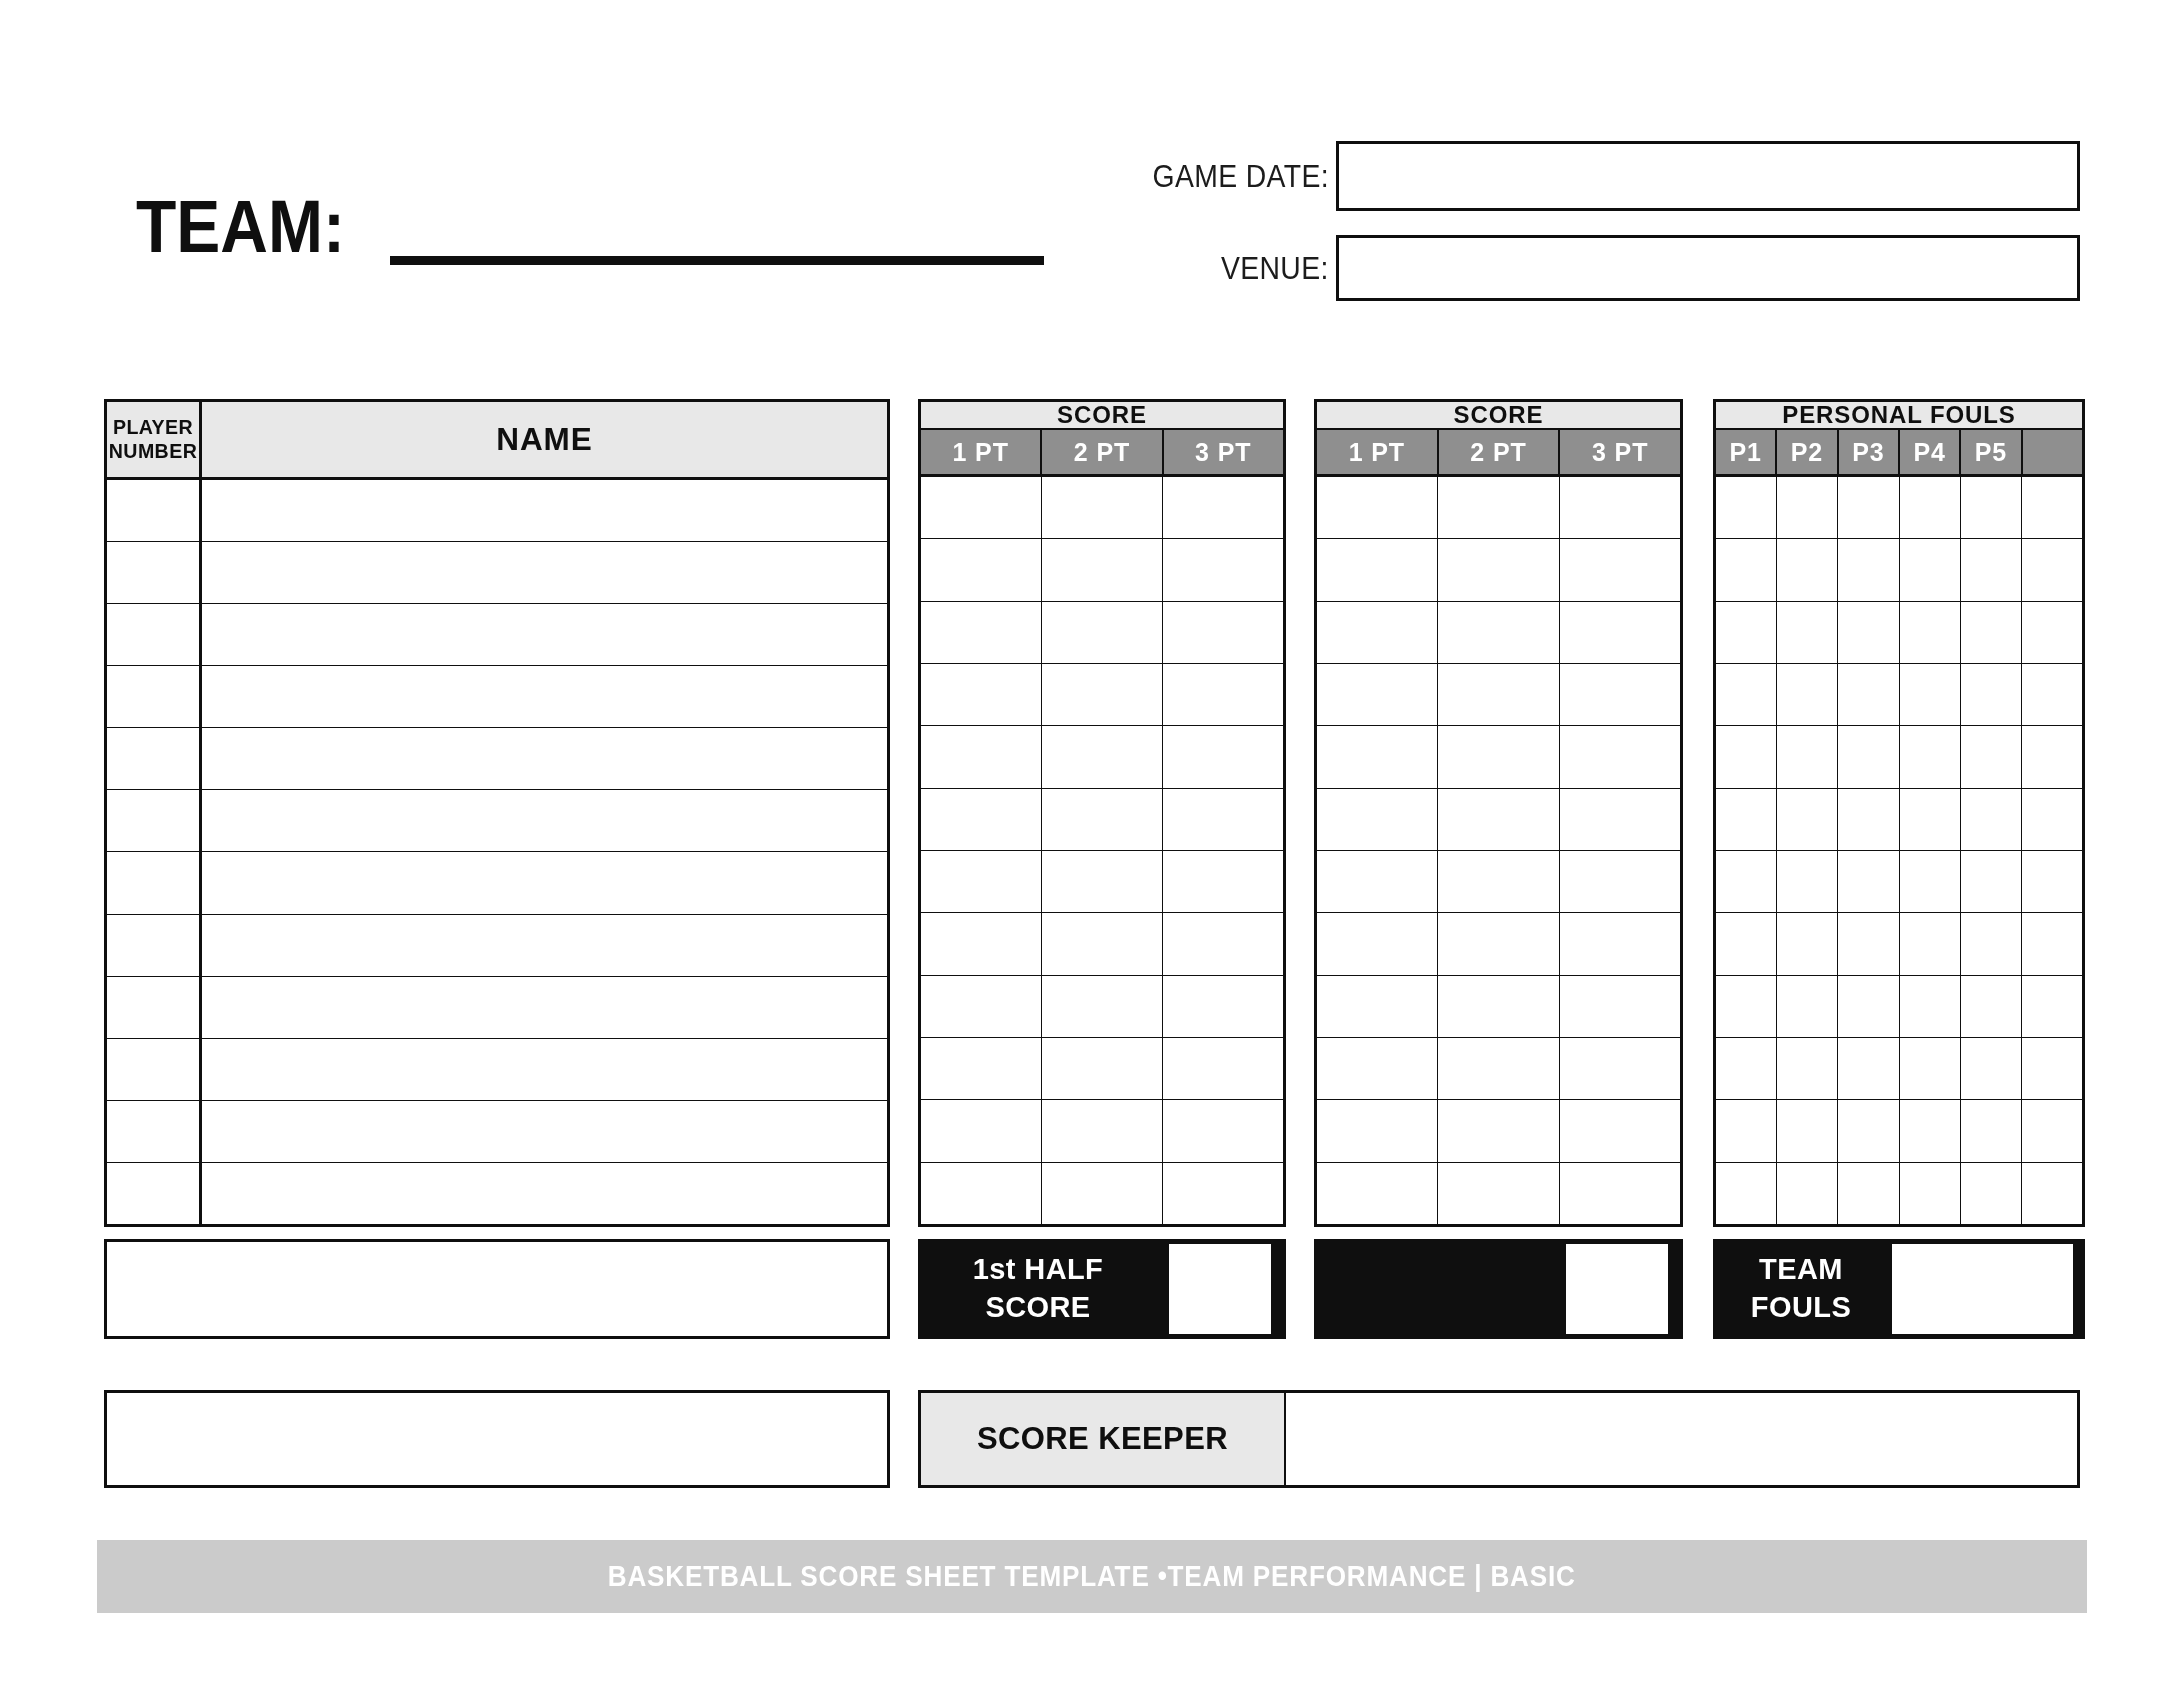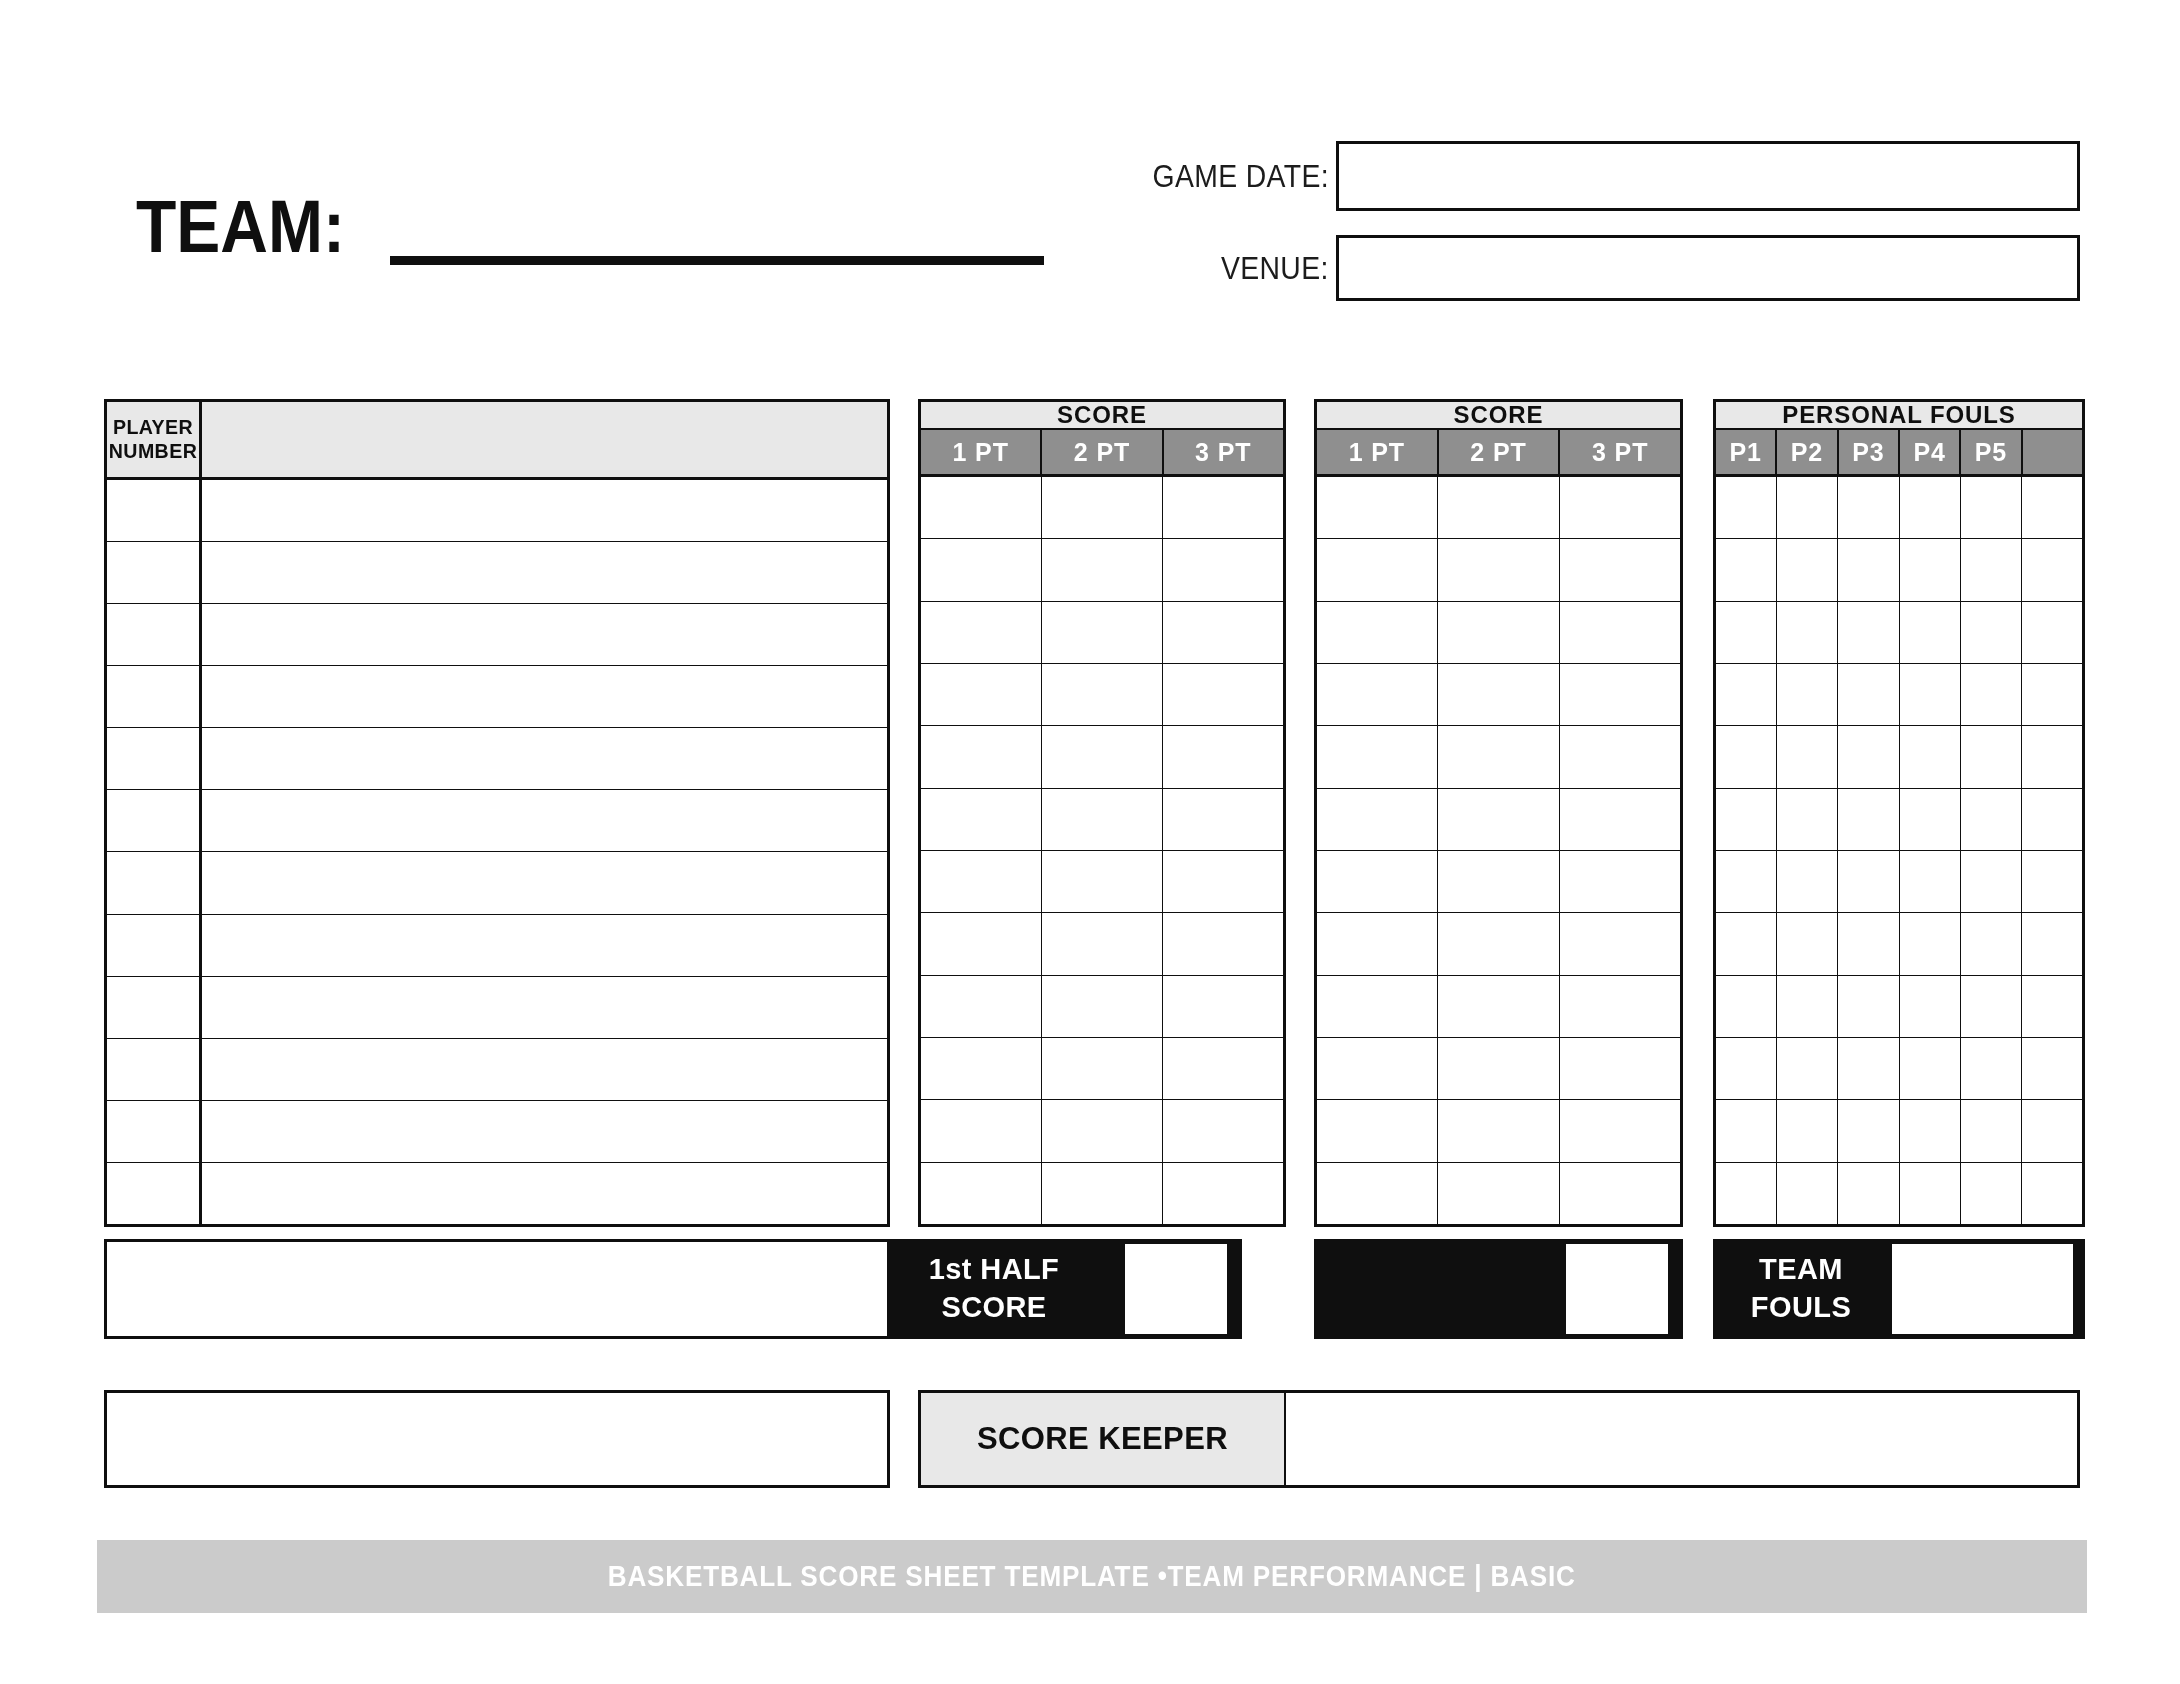--- a/index.html
+++ b/index.html
@@ -48,21 +48,21 @@
   .gt-subcell{flex:1;display:flex;align-items:center;justify-content:center;font-size:25px;font-weight:700;letter-spacing:0.9px;color:#ffffff;}
   .gt-subcell + .gt-subcell{border-left:2.6px solid var(--ink);}
   .gt-body{flex:1;display:flex;flex-direction:column;}
   .gt-row{flex:1;display:flex;}
   .gt-row + .gt-row{border-top:1.7px solid var(--ink);}
   .gt-cell{flex:1;}
   .gt-cell + .gt-cell{border-left:1.7px solid var(--ink);}
 
   
   .sbox{position:absolute;top:1239px;height:100px;background:var(--ink);}
-  .sb1{left:874px;width:368px;}
+  .sb1{left:918px;width:368px;}
   .sb2{left:1314px;width:369px;}
   .sb3{left:1713px;width:372px;}
   .sb-label{position:absolute;left:0;top:0;bottom:0;display:flex;align-items:center;justify-content:center;text-align:center;color:#ffffff;font-size:29px;font-weight:700;line-height:1.3;letter-spacing:0.4px;}
   .sb1 .sb-label,.sb2 .sb-label{right:128px;}
   .sb3 .sb-label{right:196px;}
   .sb-value{position:absolute;top:5.1px;bottom:5.1px;background:#ffffff;}
   .sb1 .sb-value,.sb2 .sb-value{right:15.3px;width:102px;}
   .sb3 .sb-value{right:12px;width:181px;}
 
   
@@ -102,20 +102,21 @@
   <div class="fill-box vn-box">
     <input type="text" value="" style="">
   </div>
 
   <div class="roster">
     <div class="roster-header">
       <div class="rh-pn">
         <span>PLAYER</span>
         <span>NUMBER</span>
       </div>
+      <div class="rh-name">NAME</div>
     </div>
     <div class="roster-body" id="roster-body">
         <div class="r-row">
           <div class="r-pn"></div>
           <div class="r-name"></div>
         </div>
         <div class="r-row">
           <div class="r-pn"></div>
           <div class="r-name"></div>
         </div>

